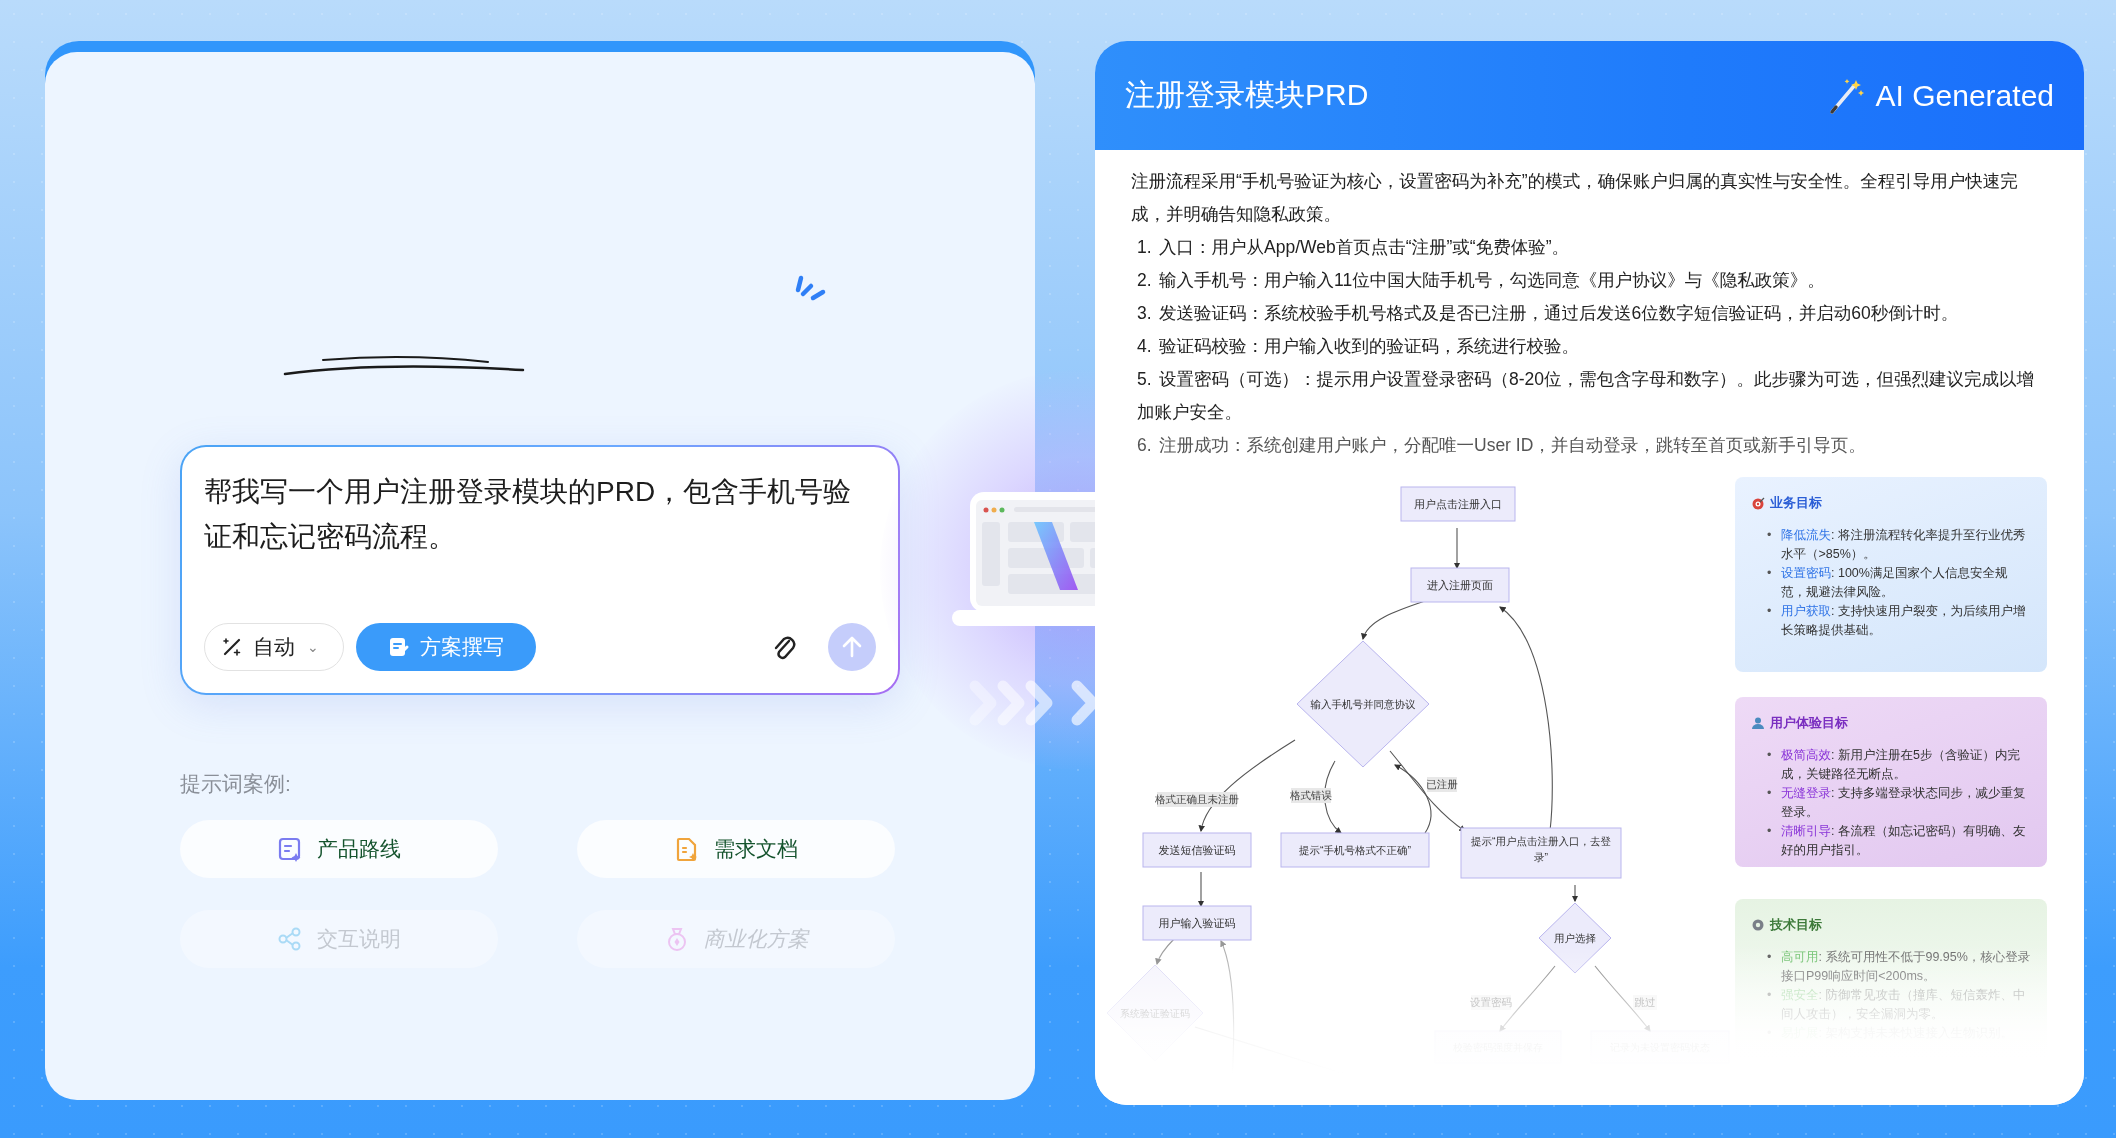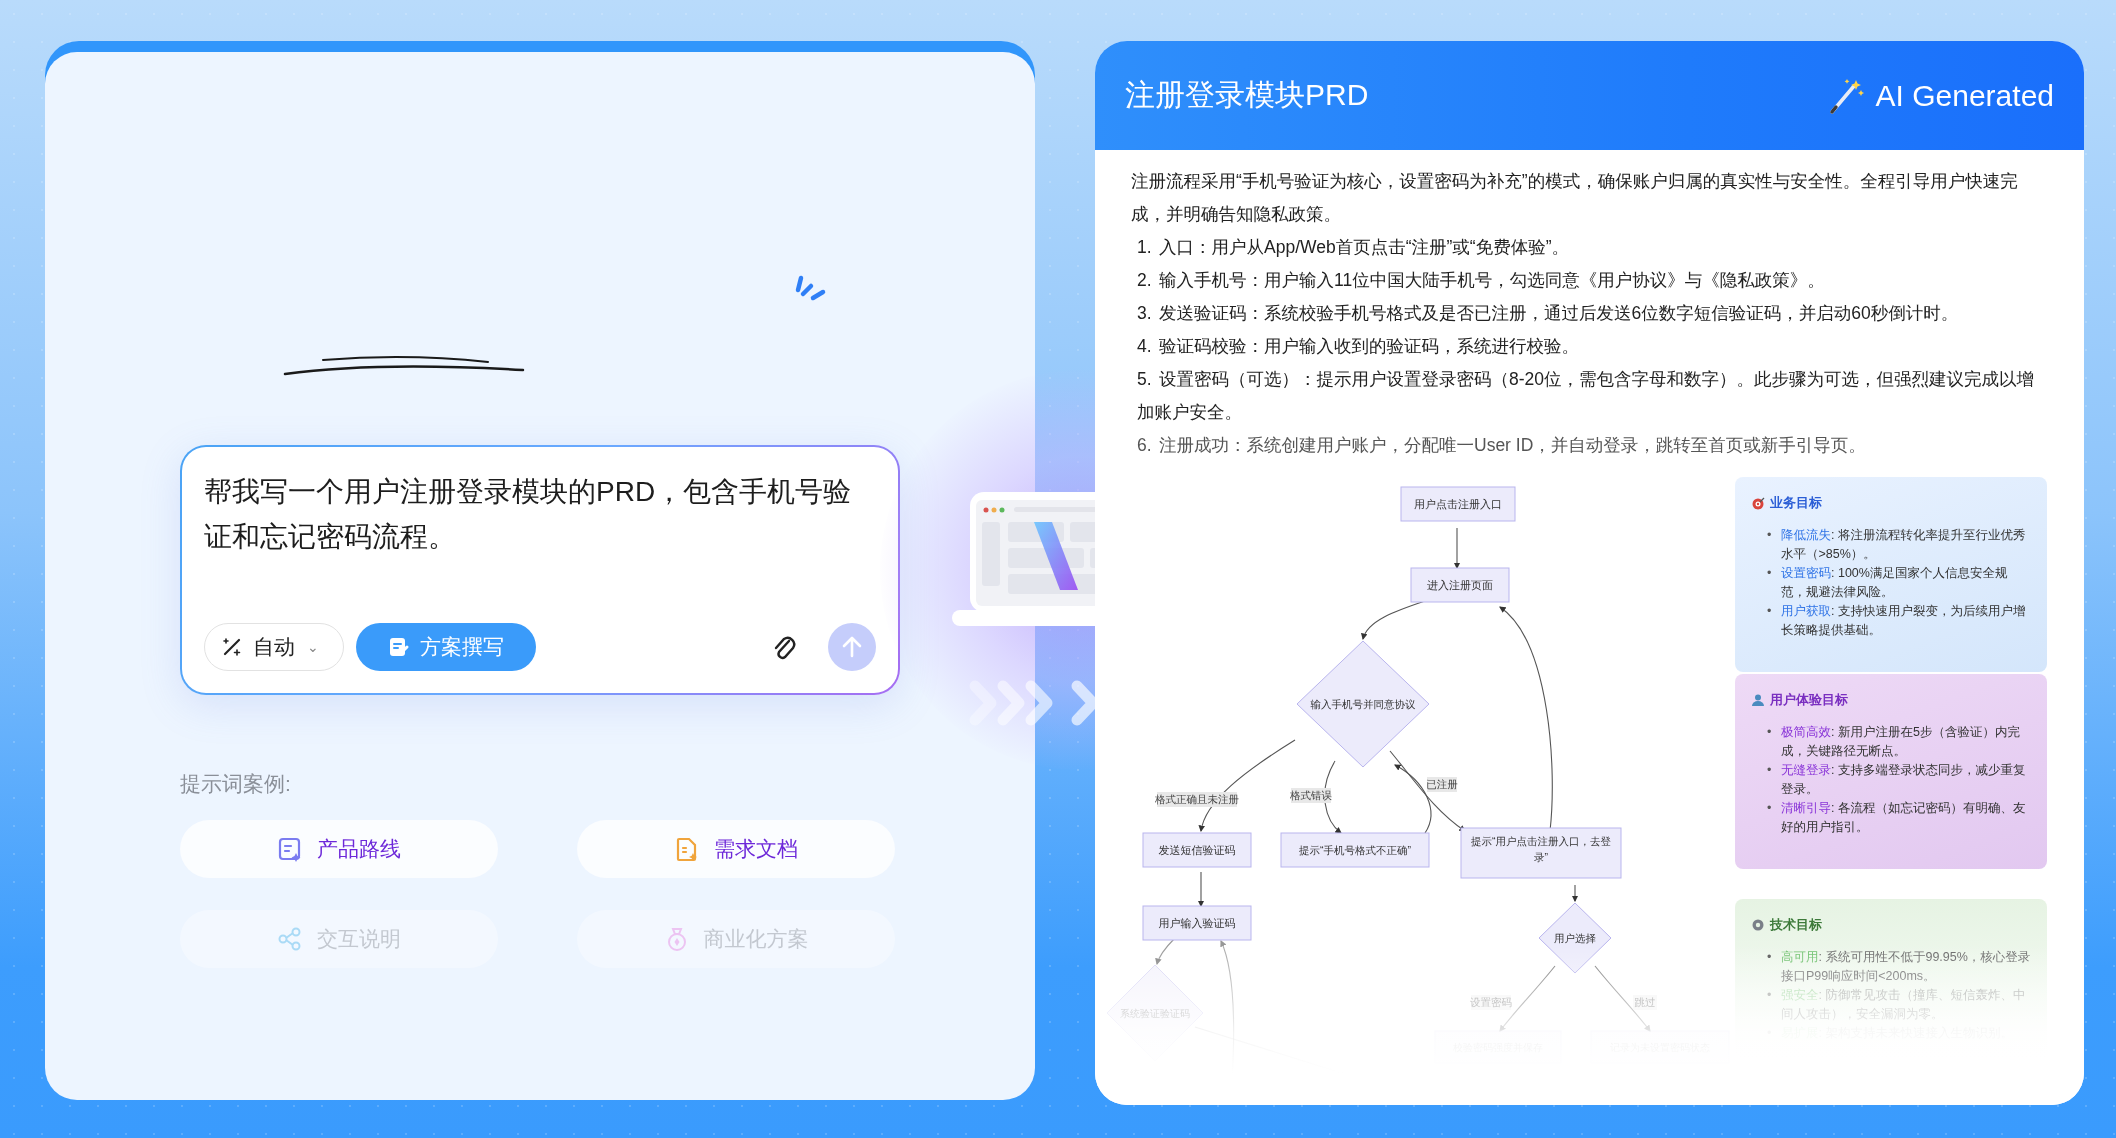--- a/index.html
+++ b/index.html
@@ -77,21 +77,21 @@
     display: flex; align-items: center; justify-content: center;
   }
 
   .examples-label {
     position: absolute; left: 135px; top: 718px; font-size: 21px; color: #8a8f98;
   }
   .example-chip {
     position: absolute; width: 318px; height: 58px; border-radius: 29px;
     background: rgba(255,255,255,0.75);
     display: flex; align-items: center; justify-content: center; gap: 14px;
-    font-size: 21px; color: #6d28d9;
+    font-size: 21px; color: #14532d;
   }
   .example-chip.faded { background: rgba(255,255,255,0.35); color: #c3c8d0; }
   .example-chip.faded svg { opacity: 0.55; }
 
   
   .center-glow {
     position: absolute; left: 880px; top: 370px; width: 400px; height: 400px;
     border-radius: 50%;
     background: radial-gradient(circle, rgba(180,150,250,0.75) 0%, rgba(200,180,255,0.45) 40%, rgba(230,225,255,0) 72%);
     pointer-events: none;
@@ -123,21 +123,21 @@
     position: absolute; left: 640px; width: 312px; border-radius: 8px;
     padding: 16px 16px 18px 16px; font-size: 12.5px; line-height: 19px; color: #333;
   }
   .goal-card .gc-title { font-weight: 700; font-size: 13px; display: flex; align-items: center; gap: 5px; margin-bottom: 14px; }
   .goal-card ul { list-style: none; padding-left: 30px; }
   .goal-card li { position: relative; margin-bottom: 0; }
   .goal-card li::before { content: "•"; position: absolute; left: -14px; color: #555; }
   .gc-biz { top: 436px; height: 195px; background: linear-gradient(160deg, #e9f2ff 0%, #d4e6fb 100%); }
   .gc-biz .gc-title { color: #2b5ed6; }
   .gc-biz .k { color: #2f73e6; }
-  .gc-ux { top: 633px; height: 195px; background: linear-gradient(160deg, #eedaf6 0%, #e2c8f0 100%); }
+  .gc-ux { top: 656px; height: 170px; background: linear-gradient(160deg, #eedaf6 0%, #e2c8f0 100%); }
   .gc-ux .gc-title { color: #7a2fc0; }
   .gc-ux .k { color: #8a35d8; }
   .gc-tech { top: 858px; height: 160px; background: linear-gradient(180deg, #e6f3e3 0%, #f3faf2 70%, rgba(255,255,255,0) 100%); color: #666; }
   .gc-tech .gc-title { color: #3d7a3a; }
   .gc-tech .k { color: #6cbf6a; }
   .fade-bottom {
     position: absolute; left: 0; right: 0; bottom: 0; height: 160px;
     background: linear-gradient(180deg, rgba(255,255,255,0) 0%, rgba(255,255,255,0.85) 55%, #fff 80%);
     pointer-events: none;
   }
@@ -218,21 +218,21 @@
     </div>
     <div class="example-chip faded" style="left:135px; top:858px;text-align:right;">
       <svg width="26" height="26" viewBox="0 0 26 26">
         <circle cx="6" cy="13" r="3.5" fill="none" stroke="#6fc3ef" stroke-width="2"></circle>
         <circle cx="19" cy="6" r="3.5" fill="none" stroke="#6fc3ef" stroke-width="2"></circle>
         <circle cx="19" cy="20" r="3.5" fill="none" stroke="#6fc3ef" stroke-width="2"></circle>
         <path d="M9 12 L16 7 M9 14 L16 19" stroke="#6fc3ef" stroke-width="2"></path>
       </svg>
       <span>交互说明</span>
     </div>
-    <div class="example-chip faded" style="left:532px; top:858px;">
+    <div class="example-chip faded" style="left:532px; top:858px;font-style:italic;">
       <svg width="26" height="26" viewBox="0 0 26 26">
         <path d="M9 3 h8 l-2 5 h-4z" fill="none" stroke="#e79ae8" stroke-width="2"></path>
         <circle cx="13" cy="16" r="8" fill="none" stroke="#e79ae8" stroke-width="2"></circle>
         <path d="M13 12 l2.5 4 -2.5 4 -2.5 -4z" fill="#e79ae8"></path>
       </svg>
       <span>商业化方案</span>
     </div>
   </div>
 </section>
 

